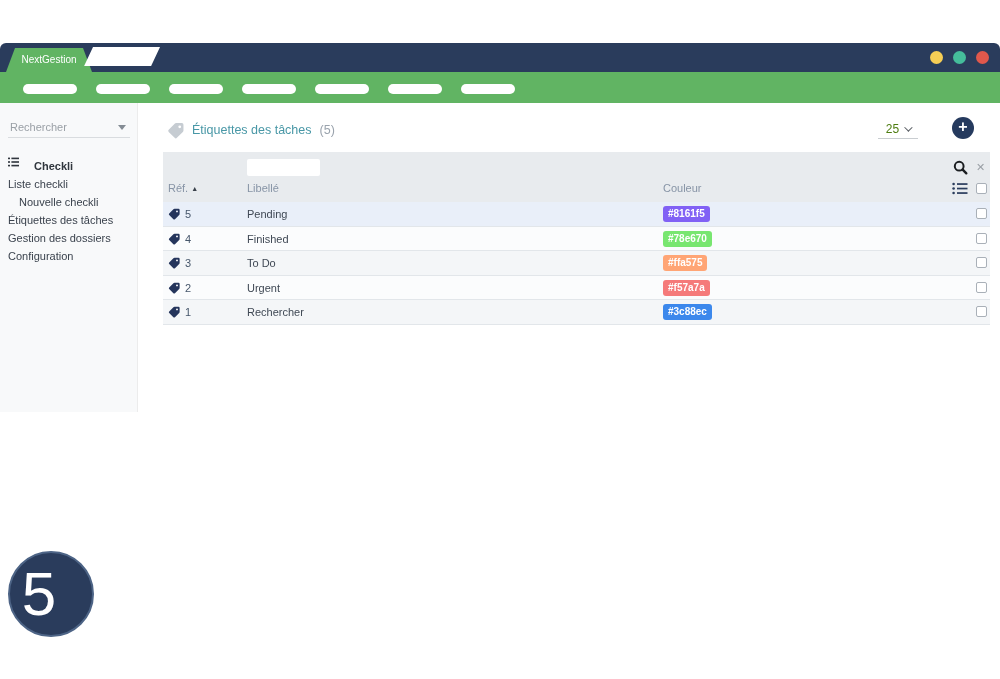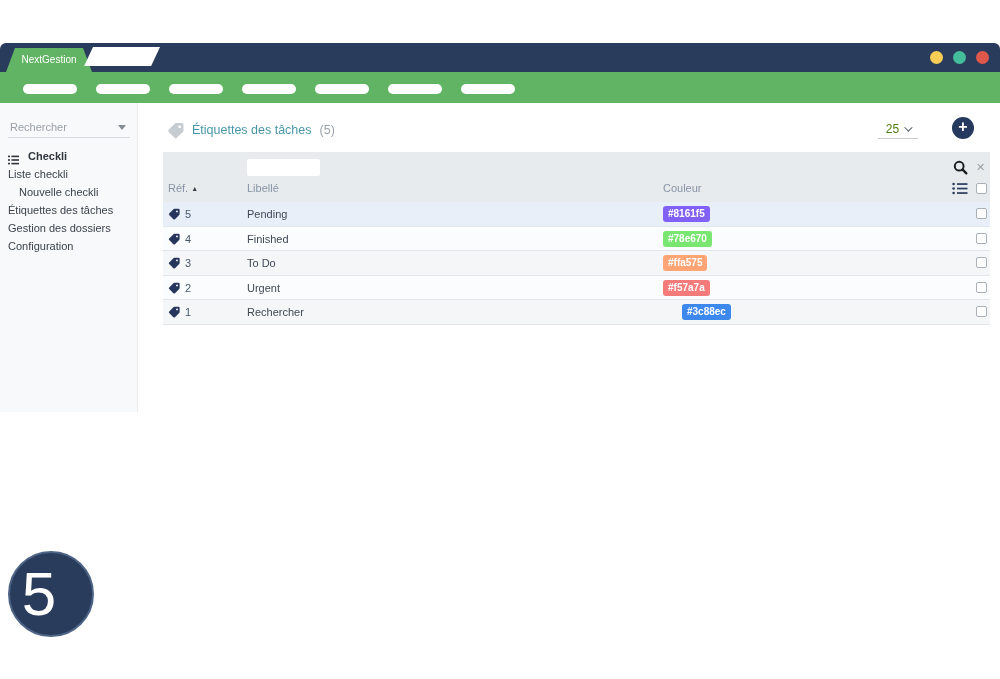--- a/index.html
+++ b/index.html
@@ -25,21 +25,21 @@
   
   .sidebar { position:absolute; left:0; top:103px; width:138px; height:309px;
              background:#f8f9fa; border-right:1px solid #ececec; }
   .side-search { position:absolute; left:8px; top:14px; width:122px; height:21px;
                  border-bottom:1px solid #d9dcdf; color:#9aa0a6; font-size:11px;
                  display:flex; align-items:center; justify-content:space-between; padding:0 4px 0 2px; cursor:pointer; }
   .caret-down { width:0; height:0; border-left:4px solid transparent; border-right:4px solid transparent;
                 border-top:5px solid #848c94; }
   .menu { position:absolute; left:0; top:44px; width:138px; font-size:11px; color:#3a424d; }
   .menu-row { height:18px; line-height:18px; padding-left:8px; cursor:pointer; white-space:nowrap; }
-  .menu-row.section { font-weight:bold; color:#30363d; display:flex; align-items:flex-end; gap:9px; }
+  .menu-row.section { font-weight:bold; color:#30363d; display:flex; align-items:flex-start; gap:15px;margin-top:10px; }
   .menu-row.indent { padding-left:19px; }
 
   
   .page-title { position:absolute; left:167px; top:119px; height:22px; display:flex; align-items:center; gap:8px; }
   .page-title .ttl { color:#4897a6; font-size:12.5px; }
   .page-title .cnt { color:#9aa3ad; font-size:12.5px; }
   .pagesize { position:absolute; left:878px; top:119px; width:40px; height:20px;
               border-bottom:1px solid #c9cdd1; color:#4d7c0f; font-size:12px;
               display:flex; align-items:center; justify-content:center; gap:5px; cursor:pointer; }
   .chev { width:6px; height:6px; border-right:1.6px solid #555a60; border-bottom:1.6px solid #555a60;
@@ -223,21 +223,21 @@
         <span class="badge" style="background-color: rgb(245, 122, 122);">#f57a7a</span>
         <input type="checkbox" class="chk row-chk" style="">
       </div>
       <div class="trow">
         <svg class="tag-svg cell-tag" width="12" height="12" viewBox="0 0 16 16">
             <path fill="#25355c" d="M8.6 1 L14 1 A1.5 1.5 0 0 1 15.5 2.5 L15.5 7.9 A2 2 0 0 1 14.9 9.3 L9.3 14.9 A1.5 1.5 0 0 1 7.2 14.9 L1.6 9.3 A1.5 1.5 0 0 1 1.6 7.2 L7.2 1.6 A2 2 0 0 1 8.6 1 Z"></path>
             <circle cx="12" cy="4.5" r="1.3" fill="#f4f6f8"></circle>
           </svg>
         <span class="cell-ref">1</span>
         <span class="cell-label">Rechercher</span>
-        <span class="badge" style="background-color: rgb(60, 136, 236); margin-left: 19px;">#3c88ec</span>
+        <span class="badge" style="background-color: rgb(60, 136, 236);">#3c88ec</span>
         <input type="checkbox" class="chk row-chk" style="">
       </div>
     </div>
   </div>
 
   <div class="page-circle">
     <span>5</span>
   </div>
 
 </div>

